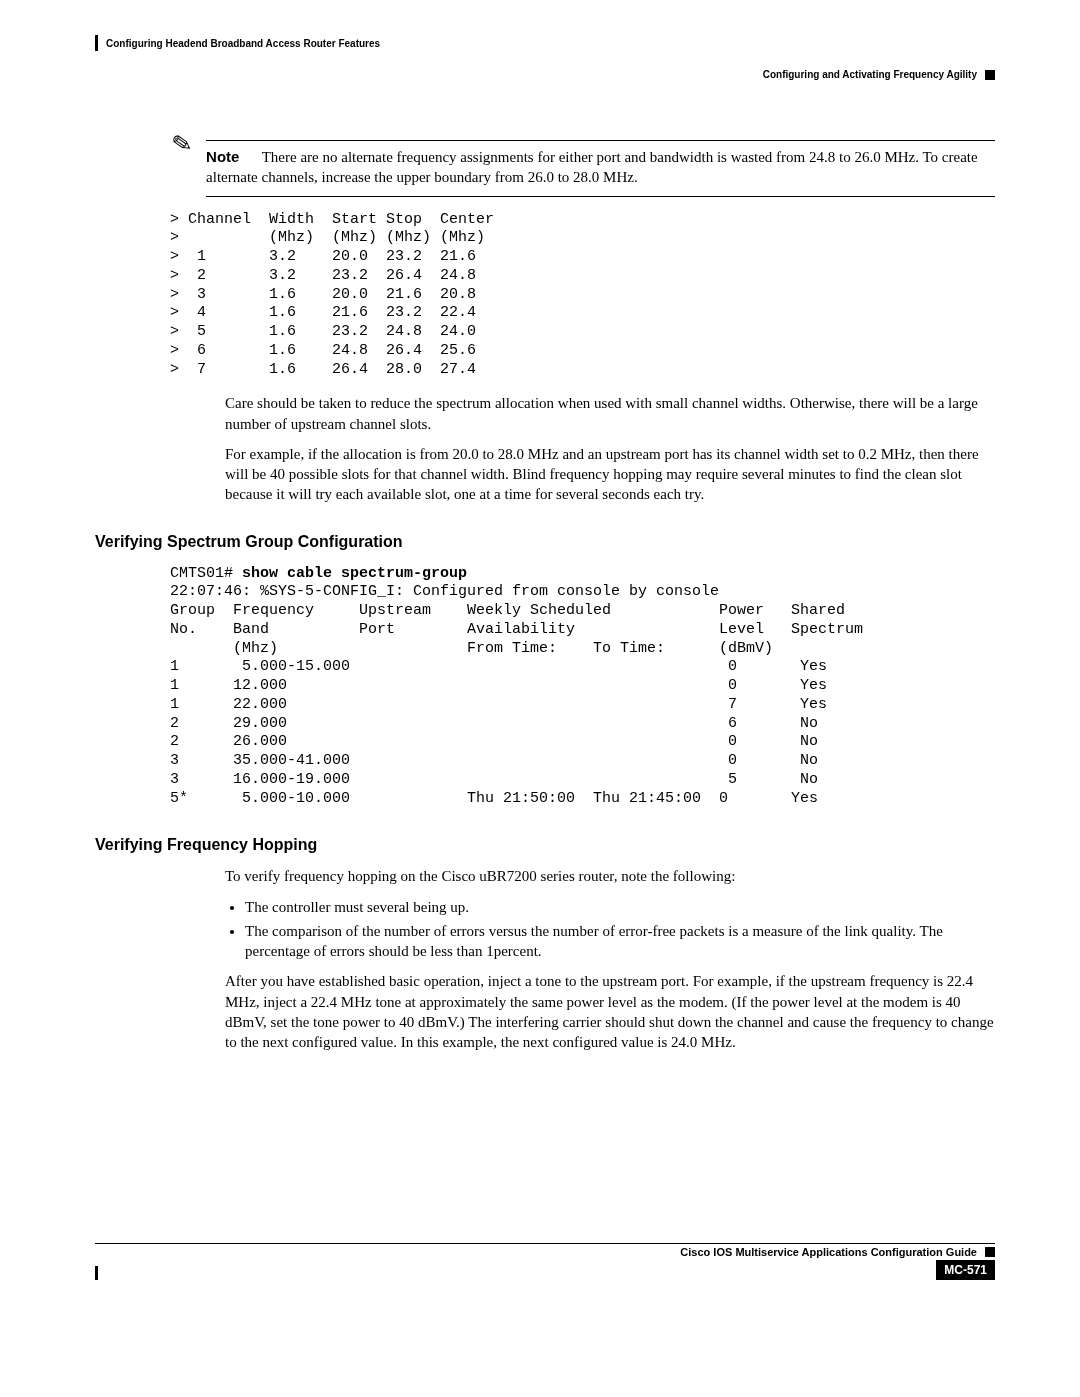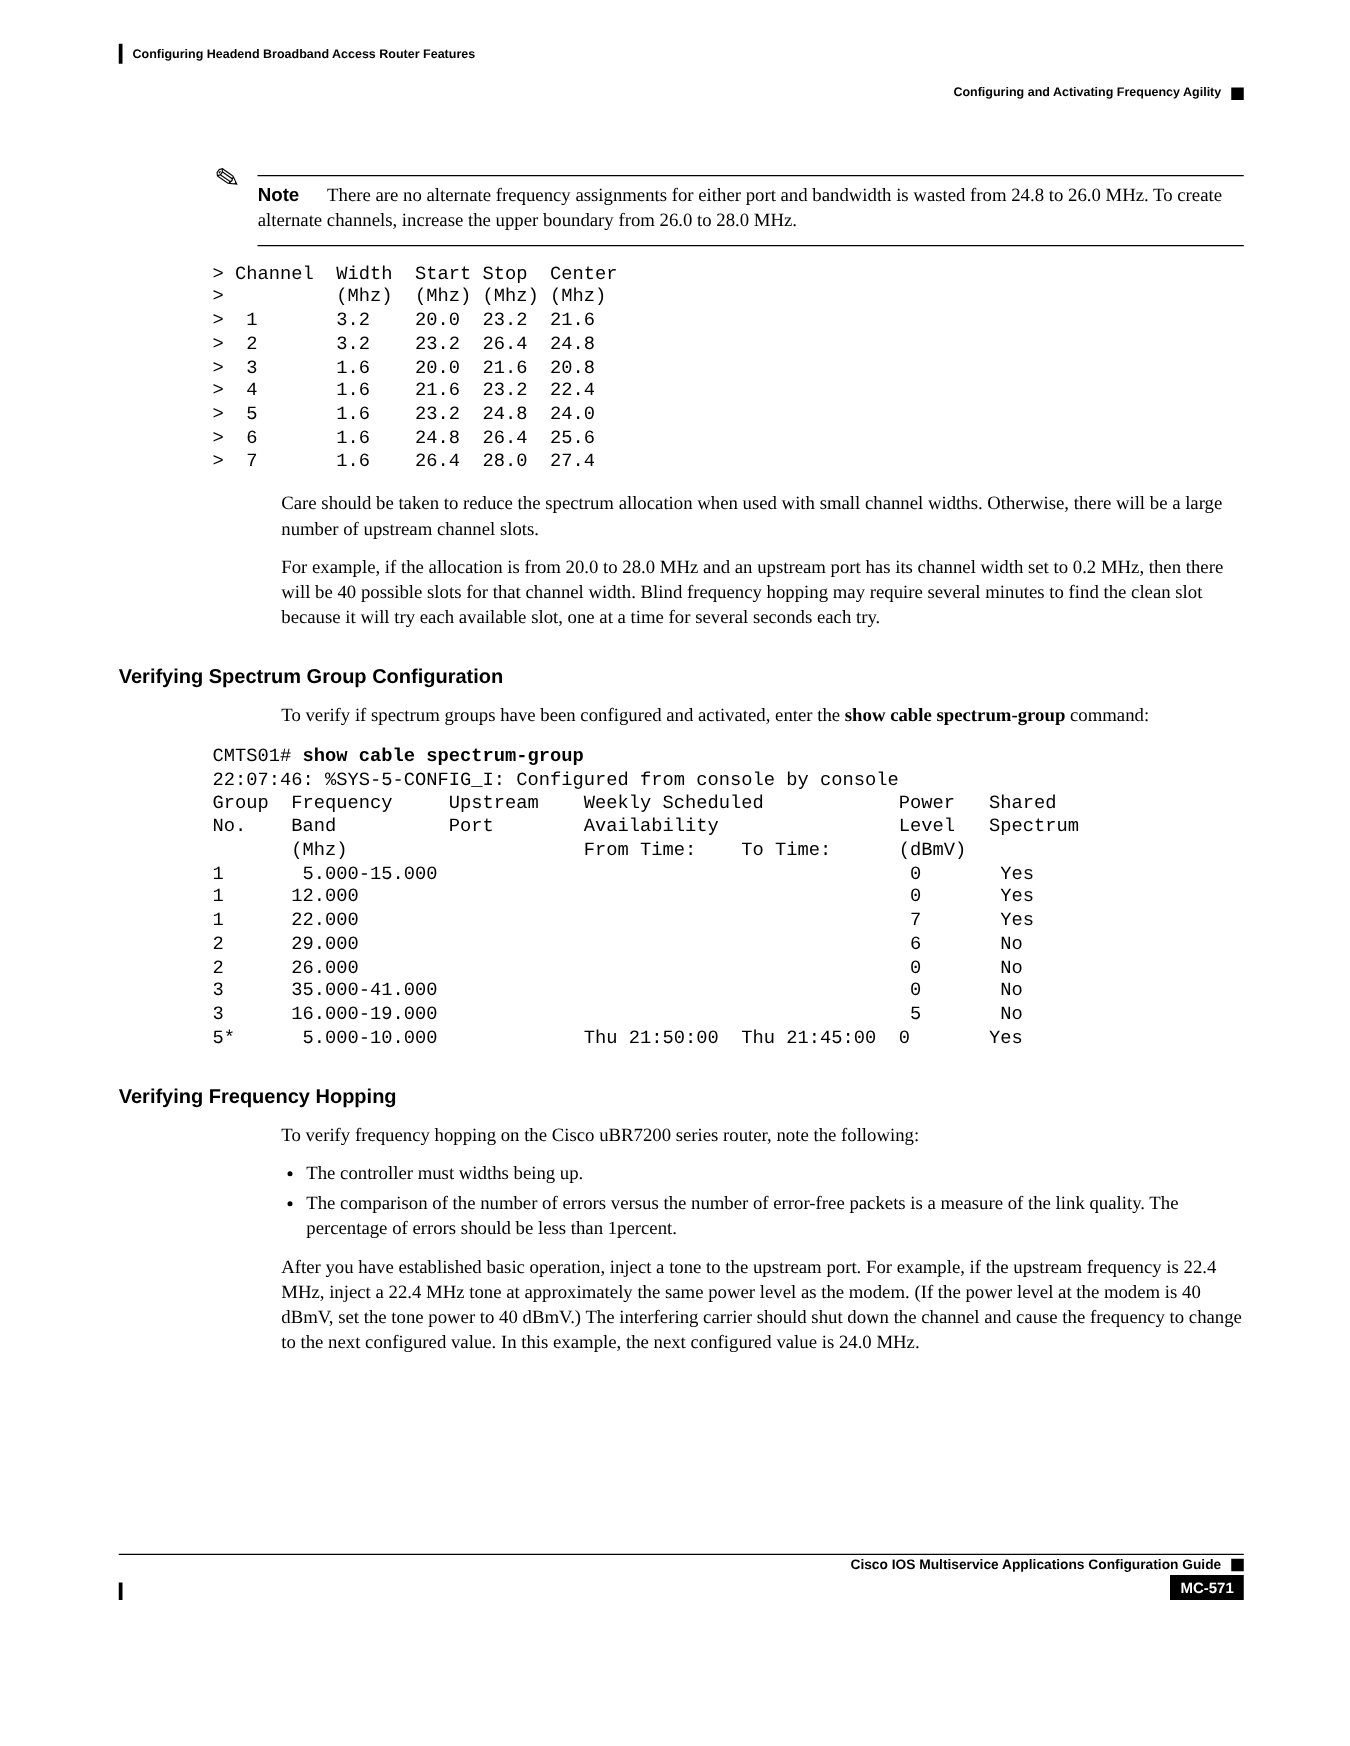--- a/index.html
+++ b/index.html
@@ -202,44 +202,41 @@
 &gt;  4       1.6    21.6  23.2  22.4
 &gt;  5       1.6    23.2  24.8  24.0
 &gt;  6       1.6    24.8  26.4  25.6
 &gt;  7       1.6    26.4  28.0  27.4</pre>
 
     <p class="para">Care should be taken to reduce the spectrum allocation when used with small channel widths. Otherwise, there will be a large number of upstream channel slots.</p>
     <p class="para">For example, if the allocation is from 20.0 to 28.0 MHz and an upstream port has its channel width set to 0.2 MHz, then there will be 40 possible slots for that channel width. Blind frequency hopping may require several minutes to find the clean slot because it will try each available slot, one at a time for several seconds each try.</p>
 
     <h2 class="section">Verifying Spectrum Group Configuration</h2>
 
-    <p class="para">
-      <span>To verify if spectrum groups have been configured and activated, enter the </span><span class="cmd-bold">show cable spectrum-group</span><span> command:</span>
-    </p>
 
     <pre class="mono indent-block"><span>CMTS01# </span><span class="cmd-mono-bold">show cable spectrum-group</span>
 <span>22:07:46: %SYS-5-CONFIG_I: Configured from console by console
 Group  Frequency     Upstream    Weekly Scheduled            Power   Shared
 No.    Band          Port        Availability                Level   Spectrum
        (Mhz)                     From Time:    To Time:      (dBmV)
 1       5.000-15.000                                          0       Yes
 1      12.000                                                 0       Yes
 1      22.000                                                 7       Yes
 2      29.000                                                 6       No
 2      26.000                                                 0       No
 3      35.000-41.000                                          0       No
 3      16.000-19.000                                          5       No
 5*      5.000-10.000             Thu 21:50:00  Thu 21:45:00  0       Yes</span></pre>
 
     <h2 class="section">Verifying Frequency Hopping</h2>
 
     <p class="para">To verify frequency hopping on the Cisco uBR7200 series router, note the following:</p>
 
     <ul class="bullets">
-      <li>The controller must widths being up.</li>
+      <li>The controller must several being up.</li>
       <li>The comparison of the number of errors versus the number of error-free packets is a measure of the link quality. The percentage of errors should be less than 1percent.</li>
     </ul>
 
     <p class="para">After you have established basic operation, inject a tone to the upstream port. For example, if the upstream frequency is 22.4 MHz, inject a 22.4 MHz tone at approximately the same power level as the modem. (If the power level at the modem is 40 dBmV, set the tone power to 40 dBmV.) The interfering carrier should shut down the channel and cause the frequency to change to the next configured value. In this example, the next configured value is 24.0 MHz.</p>
 
   </div>
 
   <span class="left-margin-bar"></span>
 
   <div class="footer">

